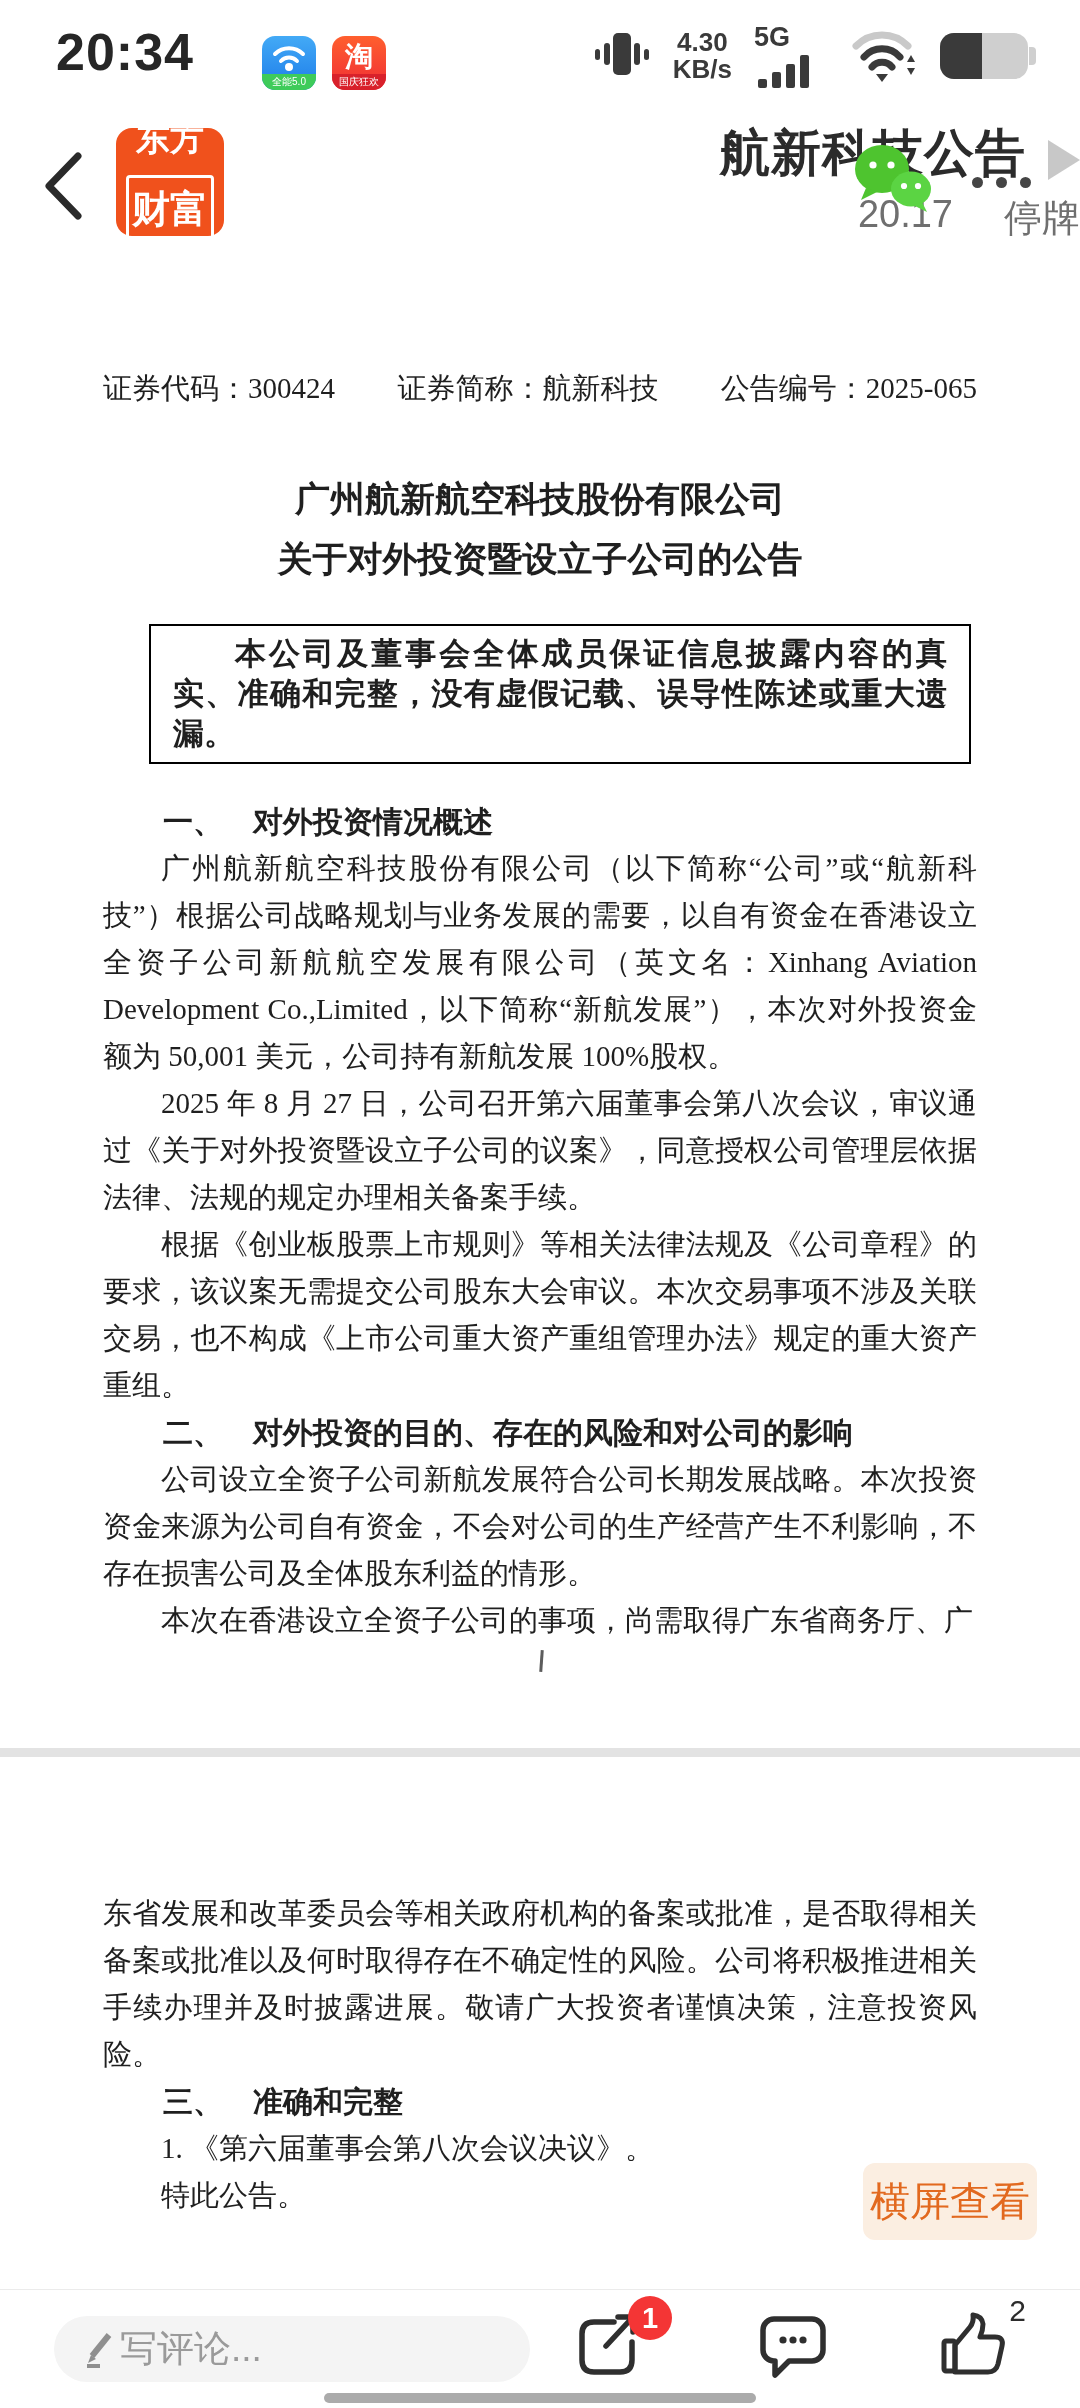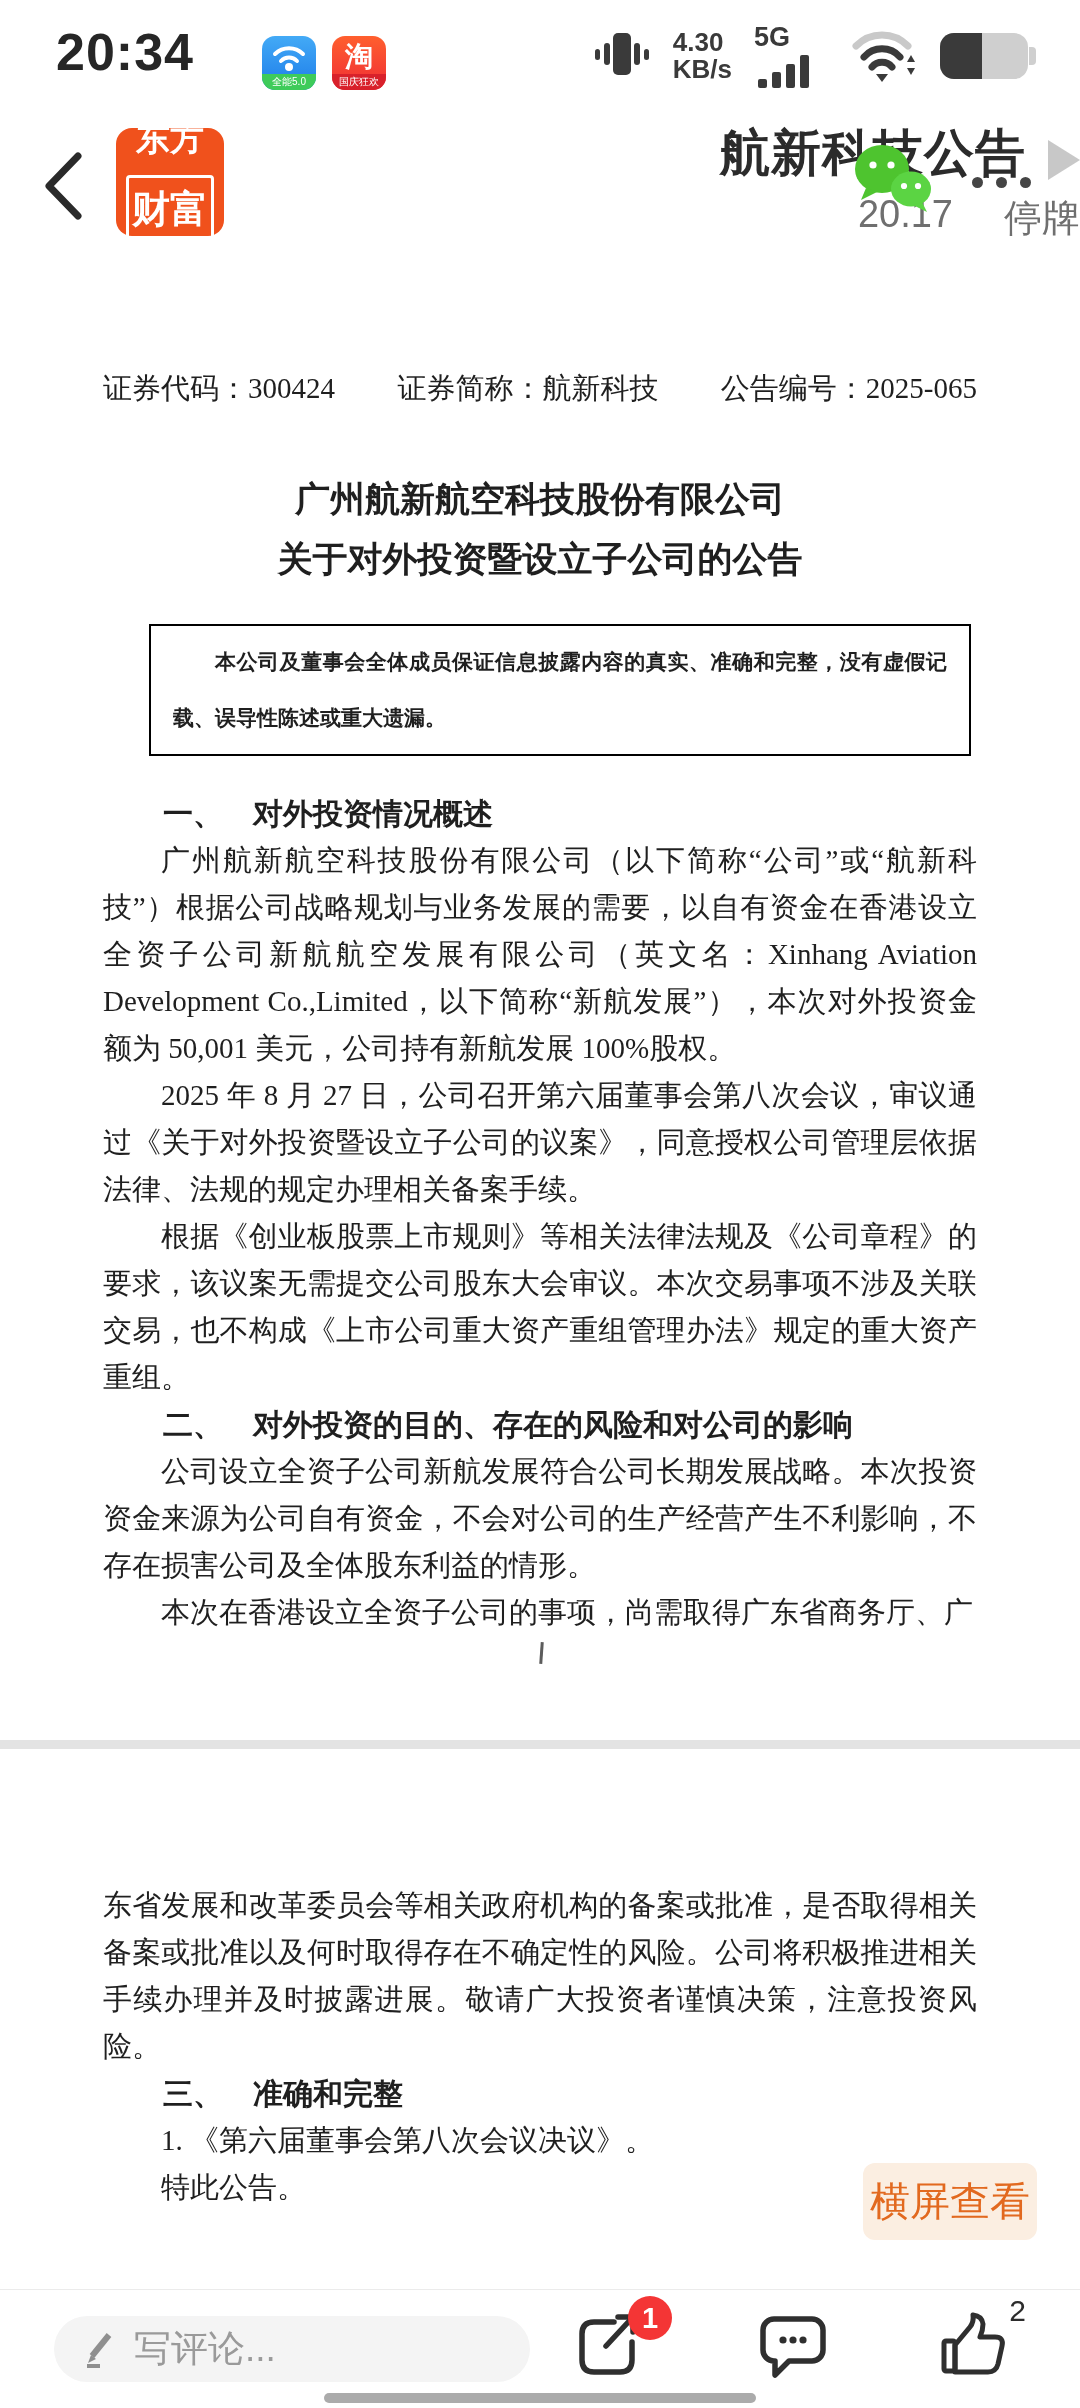--- a/index.html
+++ b/index.html
@@ -12,21 +12,21 @@
   .sb-time{position:absolute;left:56px;top:22px;font-size:52px;font-weight:600;color:#262626;letter-spacing:1px;}
   .sb-apps{position:absolute;left:262px;top:36px;display:flex;gap:16px;}
   .mini-app{width:54px;height:54px;border-radius:13px;overflow:hidden;position:relative;}
   .mini-app.wifi{background:linear-gradient(180deg,#43aaf6,#1d7ce9);}
   .mini-app.tb{background:linear-gradient(180deg,#ff5f2e,#ef2d35);}
   .mini-strip{position:absolute;left:0;right:0;bottom:0;height:16px;background:#3ecb5a;
     color:#fff;font-size:10px;line-height:16px;text-align:center;white-space:nowrap;}
   .mini-strip.tbs{background:rgba(214,32,42,.92);}
   .tb-char{position:absolute;top:2px;left:0;right:0;text-align:center;color:#fff;font-size:28px;font-weight:700;}
   .sb-right{position:absolute;right:44px;top:20px;display:flex;align-items:center;gap:20px;height:72px;}
-  .net-speed{color:#3a3a3a;font-size:26px;font-weight:700;line-height:27px;text-align:left;}
+  .net-speed{color:#3a3a3a;font-size:26px;font-weight:700;line-height:27px;text-align:center;}
   .sig5g{position:relative;width:78px;height:68px;}
   .sig5g .lbl{position:absolute;left:2px;top:0;font-size:27px;font-weight:700;color:#3a3a3a;}
   .bars{position:absolute;left:6px;bottom:2px;display:flex;align-items:flex-end;gap:5px;}
   .bars i{display:block;width:9px;background:#3a3a3a;border-radius:2px;}
   .battery{position:relative;width:96px;height:46px;}
   .bat-body{position:absolute;left:0;top:0;width:88px;height:46px;border-radius:14px;overflow:hidden;background:#cfcfcf;}
   .bat-fill{position:absolute;left:0;top:0;bottom:0;width:42px;background:#3a3a3a;}
   .bat-cap{position:absolute;right:0;top:14px;width:7px;height:18px;border-radius:0 4px 4px 0;background:#cfcfcf;}
   
   .app-header{position:absolute;top:112px;left:0;right:0;height:142px;background:#fff;border-bottom:2px solid #efefef;}
@@ -46,37 +46,37 @@
   .more-btn i{width:11px;height:11px;border-radius:50%;background:#454545;}
   
   .doc{position:absolute;top:254px;left:0;right:0;height:2036px;background:#fff;color:#1f1f1f;
     font-family:"Liberation Serif","DejaVu Serif",serif;}
   .page1{padding:114px 103px 70px 103px;}
   .page2{padding:133px 103px 0 103px;}
   .info-line{display:flex;justify-content:space-between;font-size:29px;line-height:40px;white-space:nowrap;}
   .doc-title{margin-top:62px;text-align:center;font-size:35px;font-weight:700;line-height:60px;}
   .doc-title2{text-align:center;font-size:35px;font-weight:700;line-height:60px;}
   .notice-box{margin:34px 6px 0 46px;border:2px solid #000;padding:8px 22px;
-    font-size:21px;font-weight:700;line-height:56px;text-indent:2em;text-align:justify;}
+    font-size:31px;font-weight:700;line-height:40px;text-indent:2em;text-align:justify;}
   .doc h4{margin:0;padding:0;font-size:30px;font-weight:700;line-height:47px;text-indent:2em;}
   .h-gap{margin-top:12px;}
   .doc p{margin:0;padding:0;font-size:29px;line-height:47px;text-indent:2em;text-align:justify;}
   .no-indent{text-indent:0 !important;}
   .one-line{white-space:nowrap;text-align:left;}
   .pgnum-mark{height:34px;position:relative;}
   .pgnum-mark i{position:absolute;left:50%;top:6px;width:3px;height:22px;background:#5c5c5c;transform:rotate(4deg);}
   .page-sep{height:9px;background:#e3e3e3;}
   .closing-row{margin-top:38px;}
   .landscape-btn{position:absolute;top:1909px;right:43px;width:174px;height:77px;background:#fbeee1;
     border-radius:12px;color:#e2691f;font-size:40px;display:flex;align-items:center;justify-content:center;
     font-family:"Liberation Sans","DejaVu Sans",sans-serif;}
   
   .toolbar{position:absolute;left:0;right:0;bottom:0;height:118px;background:#fff;border-top:1px solid #ebebeb;}
   .comment-pill{position:absolute;left:54px;top:26px;width:476px;height:66px;border-radius:33px;background:#f4f4f4;
-    display:flex;align-items:center;padding-left:26px;box-sizing:border-box;gap:14px;}
+    display:flex;align-items:center;padding-left:26px;box-sizing:border-box;}
   .comment-ph{font-size:37px;color:#9a9a9a;}
   .tb-icon{position:absolute;top:20px;width:76px;height:76px;}
   .share-pos{left:572px;} .cmt-pos{left:756px;} .like-pos{left:936px;}
   .badge{position:absolute;top:-14px;right:-24px;min-width:44px;height:44px;border-radius:22px;background:#f43535;
     color:#fff;font-size:29px;font-weight:700;display:flex;align-items:center;justify-content:center;}
   .like-cnt{position:absolute;top:-16px;right:-14px;font-size:30px;color:#2c2c2c;
     font-family:"Liberation Sans","DejaVu Sans",sans-serif;}
   .home-indicator{position:absolute;left:324px;bottom:5px;width:432px;height:10px;border-radius:5px;background:#ababab;}
 </style>
 </head>

